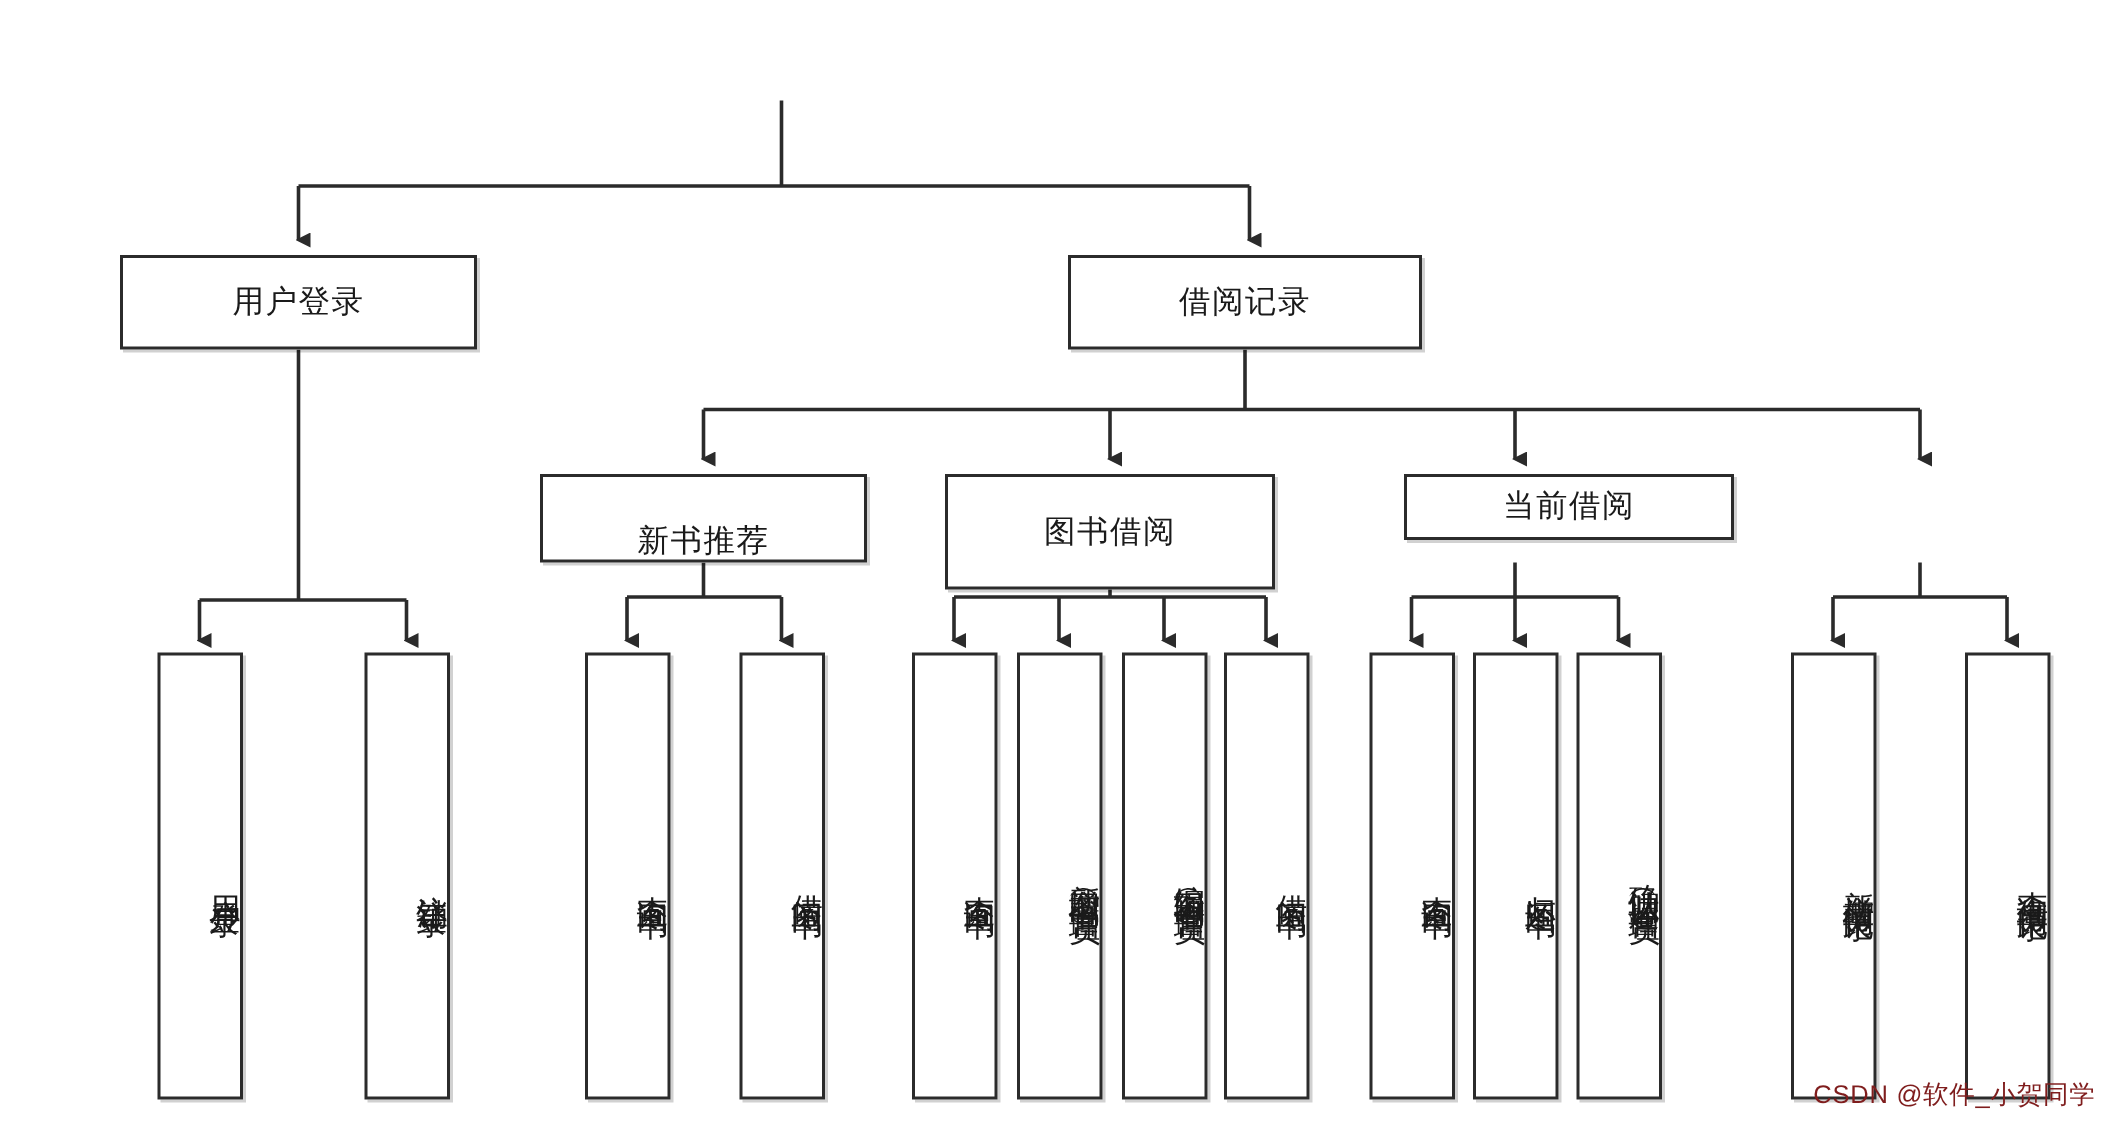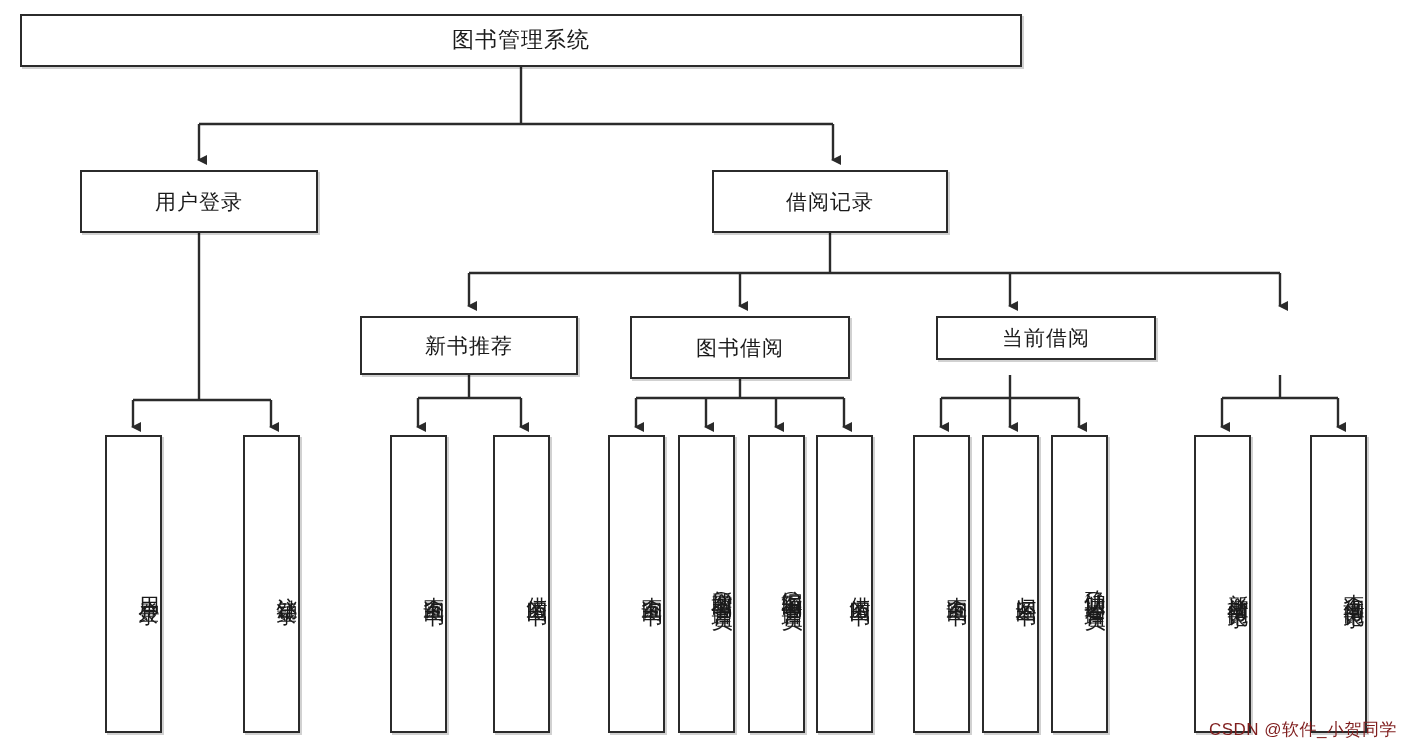--- a/index.html
+++ b/index.html
@@ -118,35 +118,32 @@
       <path d="M1010,398 L1010,427" marker-end="url(#arrow)"></path>
       <path d="M1079,398 L1079,427" marker-end="url(#arrow)"></path>
 
       <path d="M1280,375 L1280,398"></path>
       <path d="M1222,398 L1338,398"></path>
       <path d="M1222,398 L1222,427" marker-end="url(#arrow)"></path>
       <path d="M1338,398 L1338,427" marker-end="url(#arrow)"></path>
     </g>
   </svg>
 
-  <div class="node horiz root" style="left:20px; top:14px; width:1002px; height:53px;">
-    <span>图书管理系统</span>
-  </div>
 
   <div class="node horiz" style="left:80px; top:170px; width:238px; height:63px;">
     <span>用户登录</span>
   </div>
   <div class="node horiz" style="left:712px; top:170px; width:236px; height:63px;">
     <span>借阅记录</span>
   </div>
 
-  <div class="node horiz" style="left:360px; top:316px; width:218px; height:59px;">
+  <div class="node horiz" style="left:360px; top:316px; width:218px; height:59px;align-items:flex-end;">
     <span>新书推荐</span>
   </div>
-  <div class="node horiz" style="left:630px; top:316px; width:220px; height:63px;">
+  <div class="node horiz" style="left:630px; top:316px; width:220px; height:77px;">
     <span>图书借阅</span>
   </div>
   <div class="node horiz" style="left:936px; top:316px; width:220px; height:44px;text-align:center;">
     <span>当前借阅</span>
   </div>
 
   <div class="node vert" style="left:105px; top:435px; width:57px; height:298px;">
     <span class="vlabel">用户登录</span>
   </div>
   <div class="node vert" style="left:243px; top:435px; width:57px; height:298px;">

